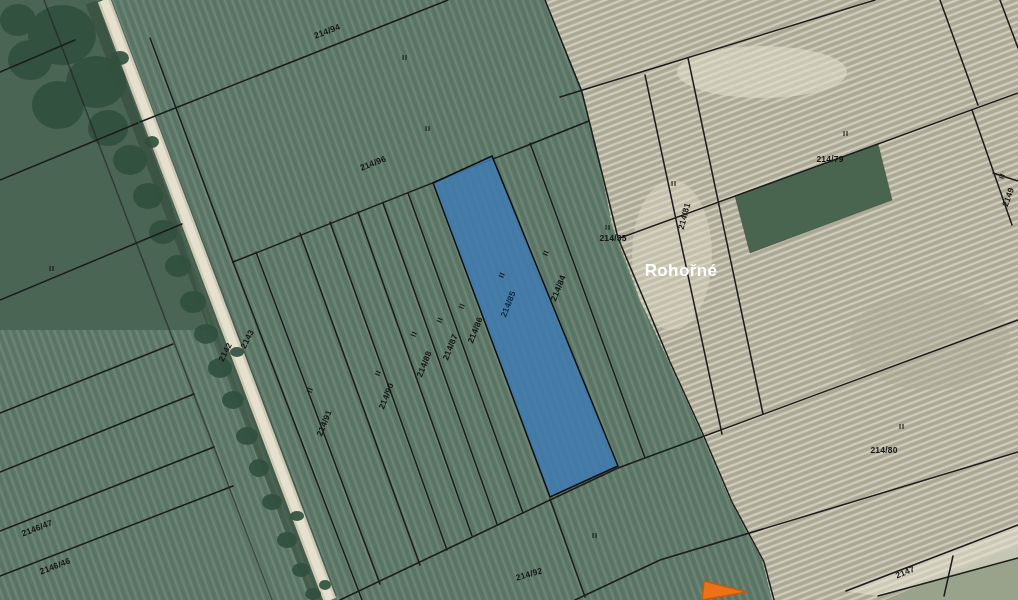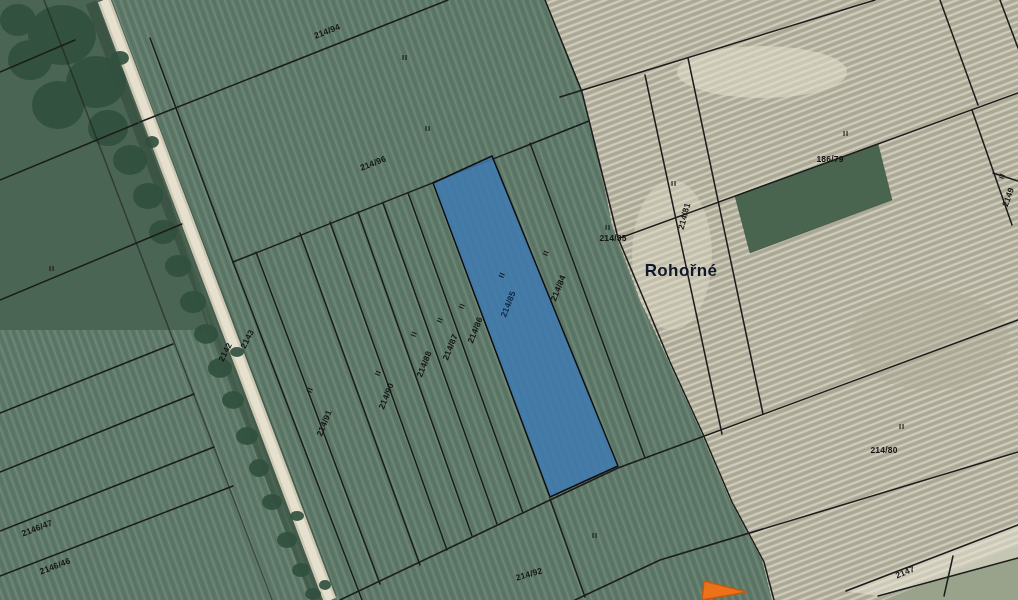--- a/index.html
+++ b/index.html
@@ -25,21 +25,21 @@
     font:700 7.5px "Liberation Sans",sans-serif;
     color:#161616;
     letter-spacing:.8px;
     white-space:nowrap;
     transform-origin:center;
     z-index:5;
   }
   .place{
     position:absolute;
     font:700 17px "Liberation Sans",sans-serif;
-    color:#0f172a;
+    color:#ffffff;
     letter-spacing:.4px;
     white-space:nowrap;
     z-index:6;
   }
   .on-blue{color:#0e2a46;}
 </style>
 </head>
 <body>
 
 <div class="map">
@@ -152,21 +152,21 @@
   <span class="lbl" style="left:373px;top:163px;transform:translate(-50%,-50%) rotate(-21deg);">214/96</span>
   <span class="lbl on-blue" style="left:508px;top:304px;transform:translate(-50%,-50%) rotate(-68deg);">214/85</span>
   <span class="lbl" style="left:558px;top:288px;transform:translate(-50%,-50%) rotate(-68deg);">214/84</span>
   <span class="lbl" style="left:475px;top:330px;transform:translate(-50%,-50%) rotate(-68deg);">214/86</span>
   <span class="lbl" style="left:450px;top:347px;transform:translate(-50%,-50%) rotate(-68deg);">214/87</span>
   <span class="lbl" style="left:424px;top:364px;transform:translate(-50%,-50%) rotate(-68deg);">214/88</span>
   <span class="lbl" style="left:386px;top:396px;transform:translate(-50%,-50%) rotate(-68deg);">214/90</span>
   <span class="lbl" style="left:324px;top:423px;transform:translate(-50%,-50%) rotate(-68deg);">214/91</span>
   <span class="lbl" style="left:613px;top:238px;transform:translate(-50%,-50%);">214/35</span>
   <span class="lbl" style="left:684px;top:216px;transform:translate(-50%,-50%) rotate(-75deg);">214/81</span>
-  <span class="lbl" style="left:830px;top:159px;transform:translate(-50%,-50%);">186/79</span>
+  <span class="lbl" style="left:830px;top:159px;transform:translate(-50%,-50%);">214/79</span>
   <span class="lbl" style="left:884px;top:450px;transform:translate(-50%,-50%);">214/80</span>
   <span class="lbl" style="left:529px;top:574px;transform:translate(-50%,-50%) rotate(-16deg);">214/92</span>
   <span class="lbl" style="left:905px;top:572px;transform:translate(-50%,-50%) rotate(-22deg);">2147</span>
   <span class="lbl" style="left:247px;top:339px;transform:translate(-50%,-50%) rotate(-63deg);">2143</span>
   <span class="lbl" style="left:225px;top:352px;transform:translate(-50%,-50%) rotate(-63deg);">2142</span>
   <span class="lbl" style="left:37px;top:528px;transform:translate(-50%,-50%) rotate(-21deg);">2146/47</span>
   <span class="lbl" style="left:55px;top:566px;transform:translate(-50%,-50%) rotate(-21deg);">2146/46</span>
   <span class="lbl" style="left:1008px;top:197px;transform:translate(-50%,-50%) rotate(-70deg);">2149</span>
 
   <span class="sym" style="left:405px;top:57px;transform:translate(-50%,-50%);">II</span>

